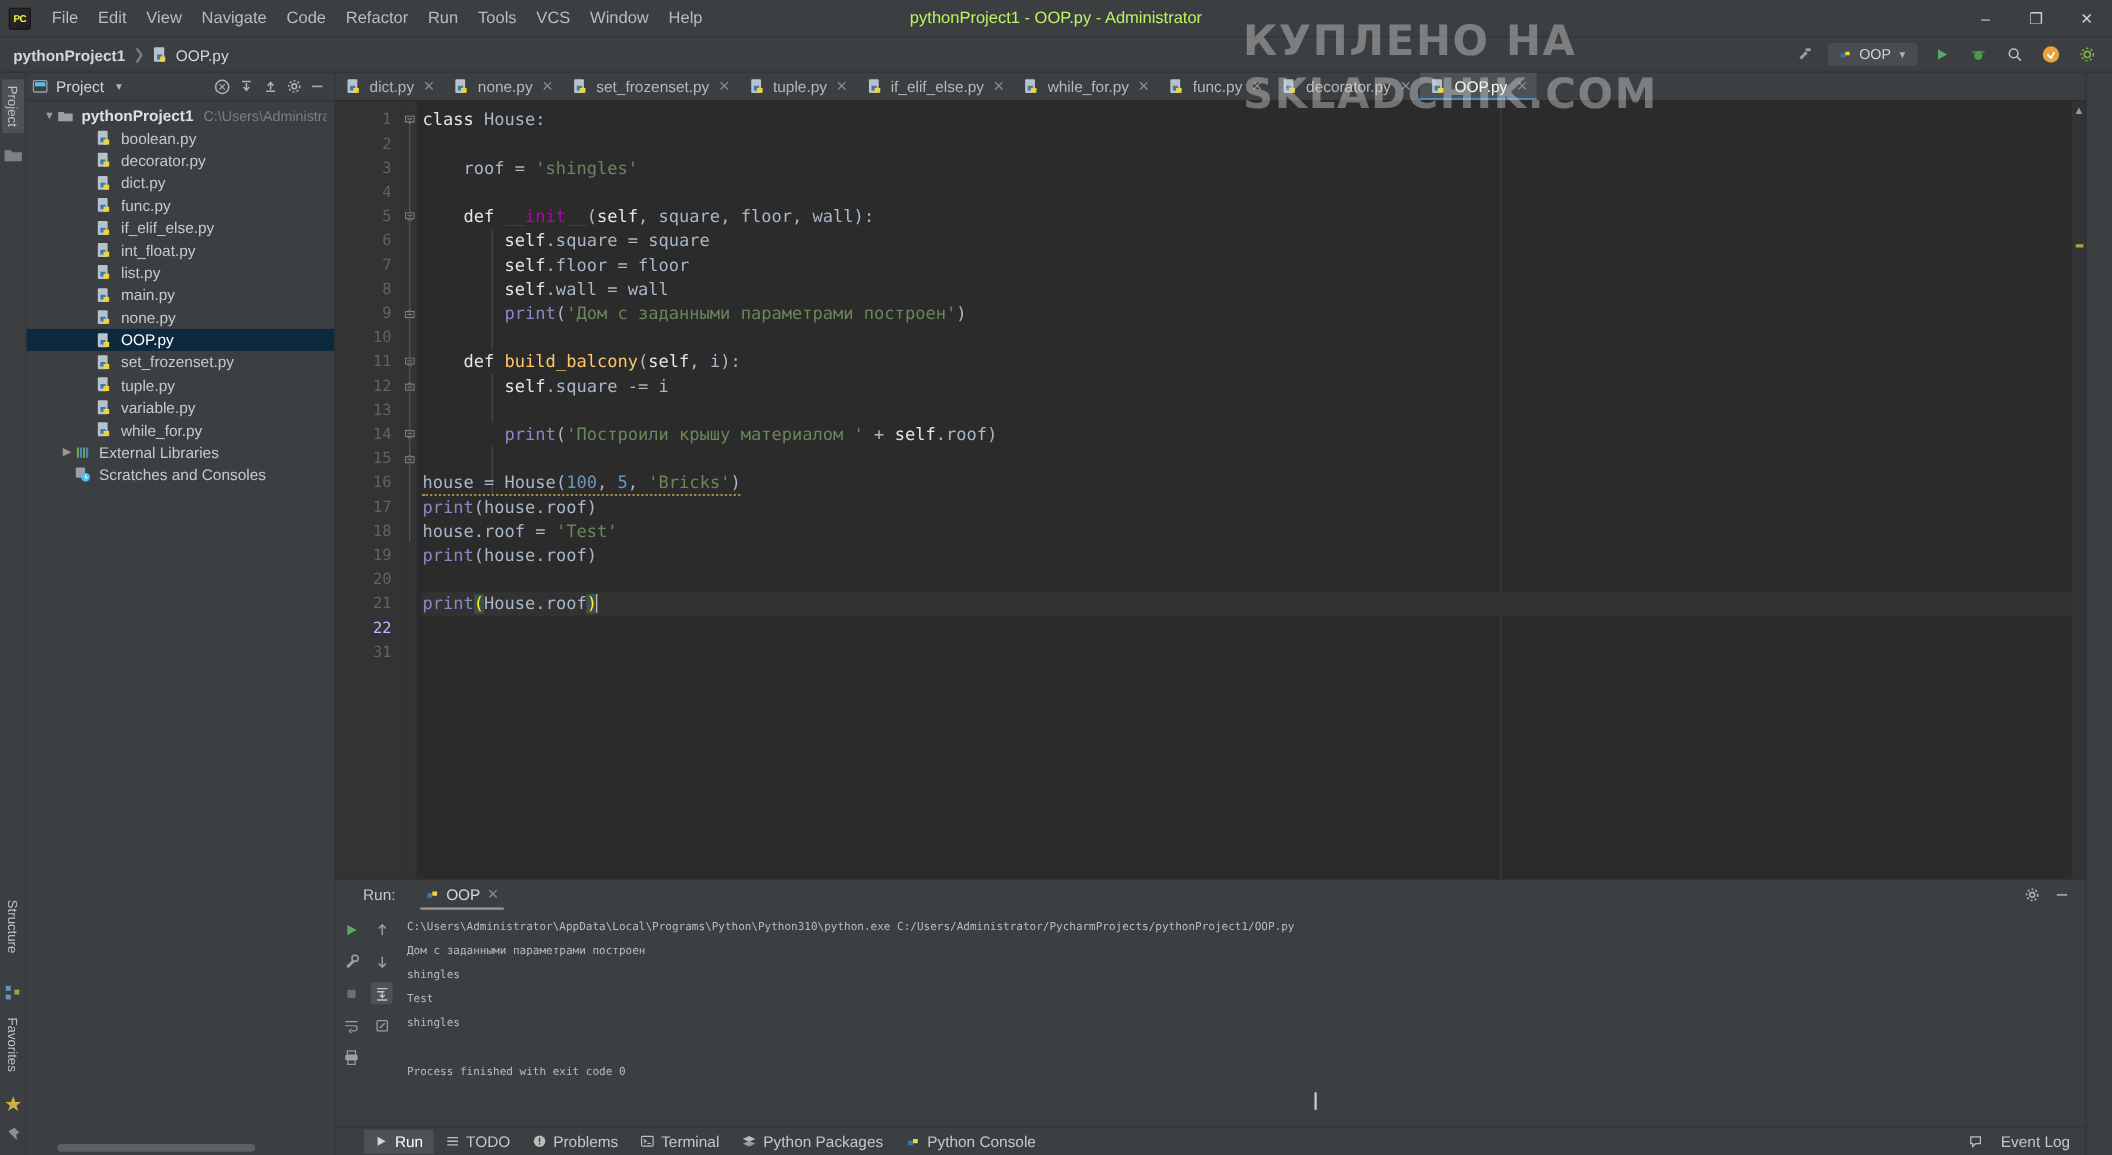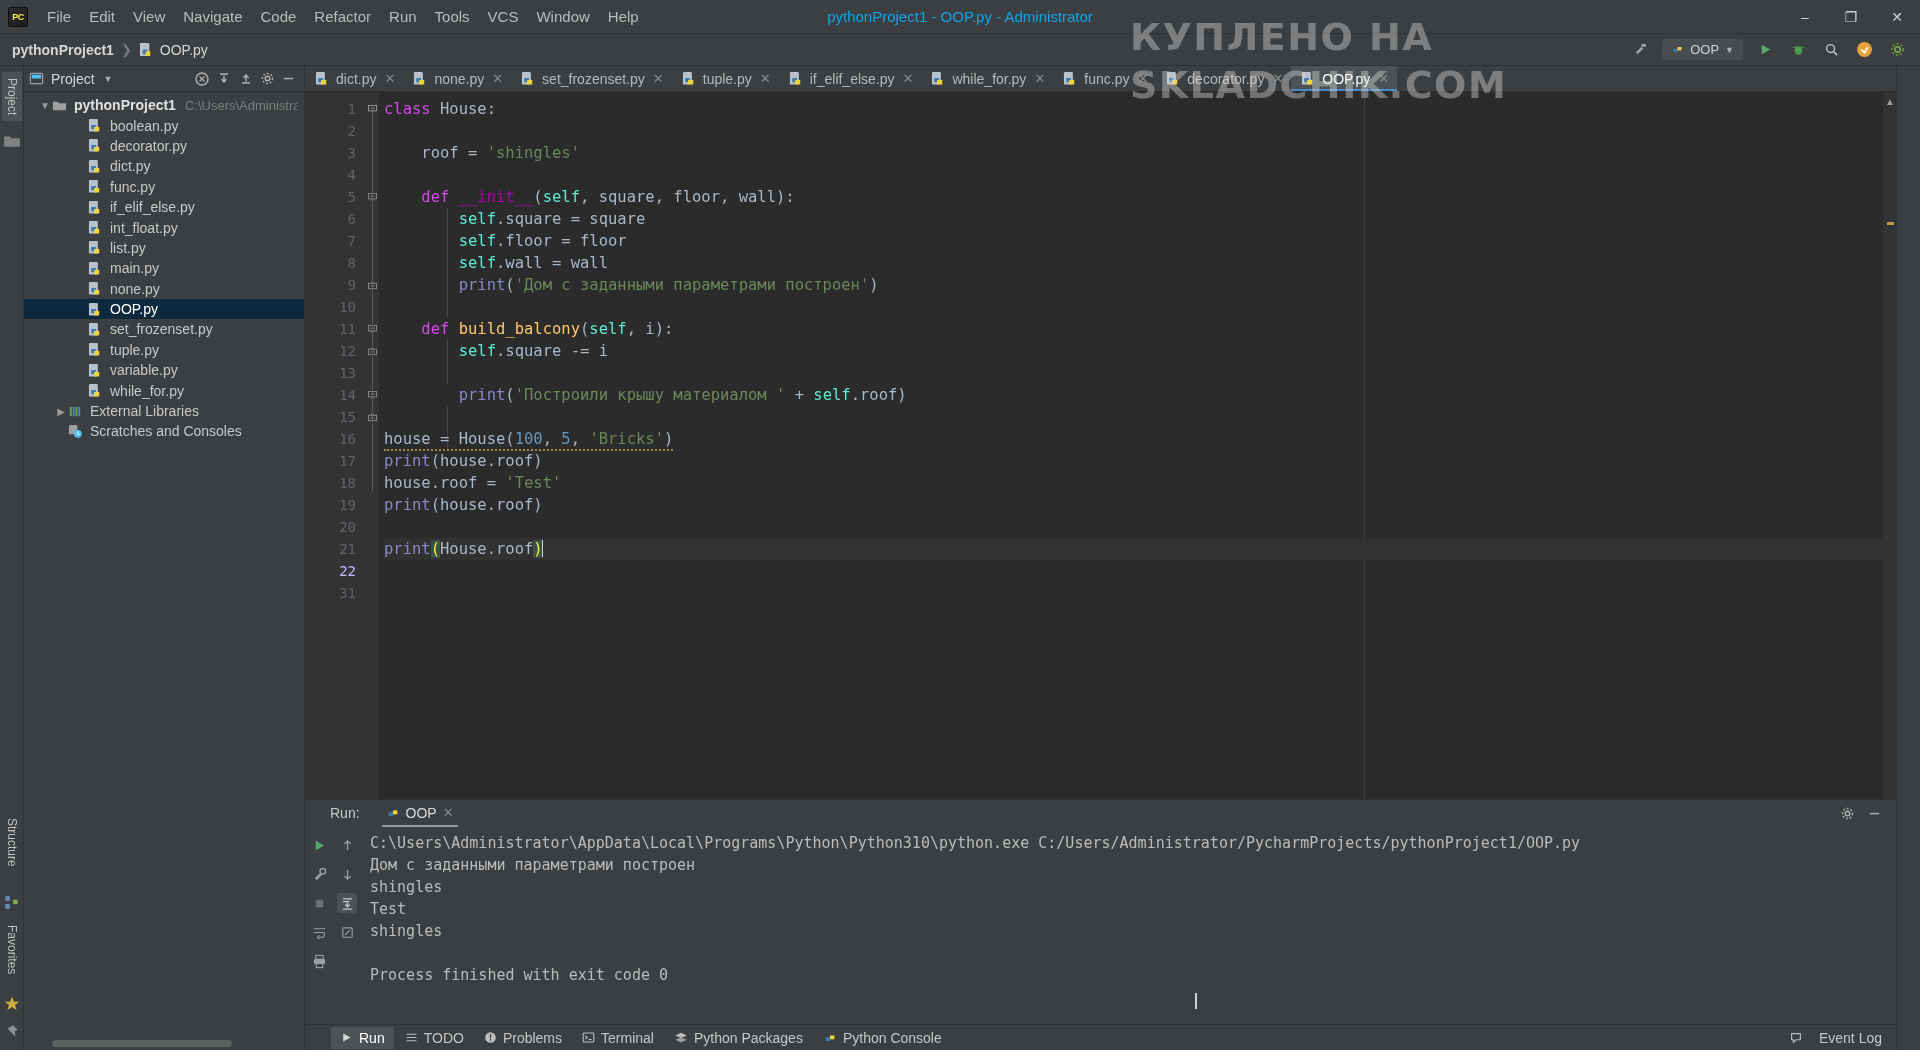--- a/index.html
+++ b/index.html
@@ -25,21 +25,21 @@
     content:"PC"; position:absolute; inset:0; display:flex;
     align-items:center; justify-content:center;
     font-size:9px; font-weight:bold; color:#f4f44a; letter-spacing:-.5px;
   }
   .menu-item {
     padding:6px 9px; font-size:15px; color:#bbbbbb; cursor:default;
     white-space:nowrap;
   }
   #win-title {
     position:absolute; left:0; right:0; text-align:center;
-    font-size:15px; color:#0ea5e9; pointer-events:none;
+    font-size:15px; color:#bef264; pointer-events:none;
   }
   #win-buttons { margin-left:auto; display:flex; z-index:3; }
   .win-btn {
     width:46px; height:34px; display:flex; align-items:center;
     justify-content:center; color:#cfcfcf; font-size:14px;
   }
 
   
   #navbar {
     height:32px; background:#3c3f41; display:flex; align-items:center;
@@ -156,25 +156,25 @@
     height:22px; line-height:22px; font-size:15.5px; white-space:pre;
     font-family:"DejaVu Sans Mono","Liberation Mono",monospace;
     position:relative; padding-left:0;
   }
   .cline.caret-line { background:#323232; }
   
   #indent-guides { position:absolute; left:0; top:6px; pointer-events:none; }
   .iguide { position:absolute; width:1px; background:#4a4a4a; }
 
   
-  .kw   { color:#d946ef; }          
+  .kw   { color:#e5e5e5; }          
   .cls  { color:#a9b7c6; }          
   .fn   { color:#ffc66d; }          
   .dun  { color:#b200b2; font-weight:normal; }  
-  .self { color:#5eead4;text-align:center; }          
+  .self { color:#e5e5e5;text-align:center; }          
   .id   { color:#a9b7c6; }          
   .str  { color:#6a8759; }          
   .num  { color:#6897bb; }          
   .bfn  { color:#8888c6; }          
   .op   { color:#a9b7c6; }
   .warnline {
     border-bottom:2px dotted #a58b4a;
     padding-bottom:1px;
   }
   .brkhl { background:#3b514d; color:#ffef28; }
@@ -211,21 +211,21 @@
   #run-body { flex:1; display:flex; min-height:0; }
   #run-gutter {
     width:57px; flex:0 0 57px; display:flex; padding-top:4px;
   }
   .rg-col { display:flex; flex-direction:column; align-items:center; gap:9px; width:28px; padding-top:5px; }
   .rg-btn { width:20px; height:20px; display:flex; align-items:center; justify-content:center; }
   .rg-btn.act { background:#4e5254; border-radius:3px; }
   #console {
     flex:1; padding:6px 0 0 8px; overflow:hidden; position:relative;
     font-family:"DejaVu Sans Mono","Liberation Mono",monospace;
-    font-size:15px; color:#bbbbbb; line-height:22px;
+    font-size:10px; color:#bbbbbb; line-height:22px;
   }
   .coline { white-space:pre; height:22px; }
   #console-caret { position:absolute; left:833px; top:167px; width:2px; height:16px; background:#cfcfcf; }
 
   
   #bottombar {
     height:26px; background:#3c3f41; display:flex; align-items:center;
     padding-left:26px; border-top:1px solid #323232; gap:2px;
   }
   .bwin {

